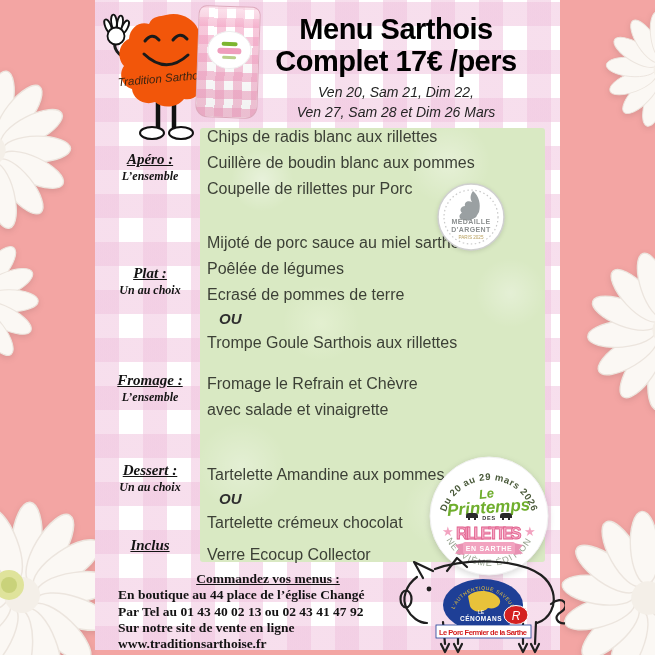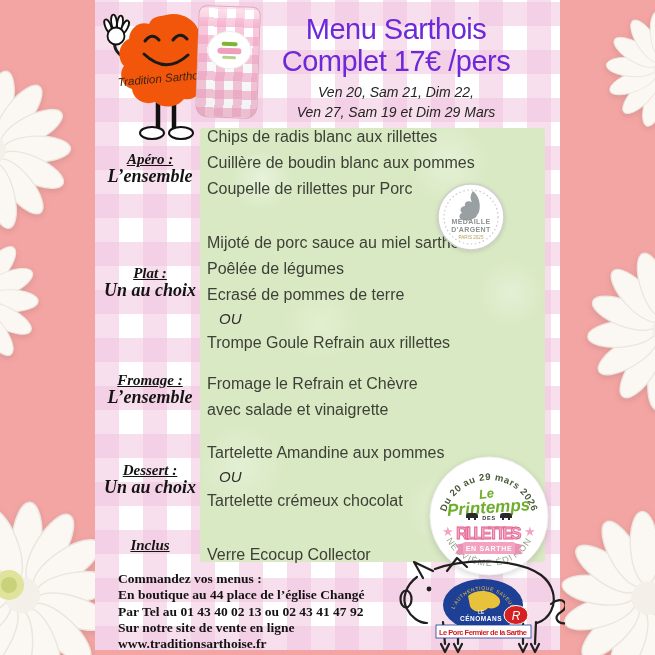--- a/index.html
+++ b/index.html
@@ -20,36 +20,36 @@
     background-image:
       radial-gradient(circle 45px at 18% 12%, rgba(255,255,255,.40), rgba(255,255,255,0) 70%),
       radial-gradient(circle 60px at 72% 8%,  rgba(255,255,252,.34), rgba(255,255,255,0) 70%),
       radial-gradient(circle 50px at 90% 38%, rgba(255,255,255,.30), rgba(255,255,255,0) 70%),
       radial-gradient(circle 55px at 35% 45%, rgba(250,255,238,.30), rgba(255,255,255,0) 70%),
       radial-gradient(circle 65px at 12% 78%, rgba(255,255,255,.28), rgba(255,255,255,0) 70%),
       radial-gradient(circle 55px at 70% 88%, rgba(255,255,250,.26), rgba(255,255,255,0) 70%);
   }
 
   .title{position:absolute;left:255px;top:13px;width:282px;text-align:center;
-    font-weight:400;font-size:29px;line-height:32px;letter-spacing:-.5px;color:#6d28d9;}
+    font-weight:700;font-size:29px;line-height:32px;letter-spacing:-.5px;color:#000000;}
   .dates{position:absolute;left:255px;top:83px;width:282px;text-align:center;
     font-style:italic;font-size:14px;line-height:19.5px;color:#242424;font-weight:500;}
 
   .label-block{position:absolute;left:98px;width:104px;text-align:center;
     font-family:"Liberation Serif",serif;font-weight:bold;font-style:italic;color:#141414;}
   .label-block .lbl{font-size:15px;text-decoration:underline;line-height:18px;}
-  .label-block .sub{font-size:18px;line-height:17px;}
+  .label-block .sub{font-size:12px;line-height:17px;}
 
   .course{position:absolute;left:207px;width:335px;color:#3c4036;font-size:16px;line-height:26px;}
-  .course .or{font-weight:normal;font-style:italic;font-size:15px;line-height:22px;padding-left:12px;color:#2e2e2e;}
+  .course .or{font-weight:bold;font-style:italic;font-size:15px;line-height:22px;padding-left:12px;color:#2e2e2e;}
 
   .contact{position:absolute;left:118px;top:571px;width:300px;
     font-family:"Liberation Serif",serif;font-weight:bold;color:#131313;
     font-size:13.5px;line-height:16.3px;}
-  .contact .heading{}
+  .contact .heading{text-decoration:underline;text-align:center;}
 
   .cup{position:absolute;left:197px;top:6px;width:60px;height:110px;
     border:1px solid #dca8bb;border-radius:8px 8px 12px 12px;transform:rotate(2deg);
     background-color:#fff;
     background-image:
       linear-gradient(180deg, rgba(255,255,255,.5), rgba(0,0,0,0) 18%, rgba(0,0,0,.05) 95%),
       repeating-linear-gradient(90deg, rgba(243,164,196,.6) 0 9px, rgba(255,255,255,0) 9px 18px),
       repeating-linear-gradient(0deg, rgba(243,164,196,.6) 0 9px, rgba(255,255,255,0) 9px 18px);
   }
   .cup-label{position:absolute;left:9px;top:24px;width:42px;height:36px;background:#fff;
@@ -153,21 +153,21 @@
         <div class="m3"></div>
     </div>
   </div>
 
   <div class="title">
     <div>Menu Sarthois</div>
     <div>Complet 17€ /pers</div>
   </div>
   <div class="dates">
     <div>Ven 20, Sam 21, Dim 22,</div>
-    <div>Ven 27, Sam 19 et Dim 29 Mars</div>
+    <div>Ven 27, Sam 28 et Dim 26 Mars</div>
   </div>
 
   <div class="label-block" style="top:150px">
     <div class="lbl">Apéro :</div>
     <div class="sub">L’ensemble</div>
   </div>
   <div class="label-block" style="top:264px">
     <div class="lbl">Plat :</div>
     <div class="sub">Un au choix</div>
   </div>
@@ -186,27 +186,27 @@
   <div class="course" style="top:124px">
     <div>Chips de radis blanc aux rillettes</div>
     <div>Cuillère de boudin blanc aux pommes</div>
     <div>Coupelle de rillettes pur Porc</div>
   </div>
   <div class="course" style="top:230px">
     <div>Mijoté de porc sauce au miel sarthois</div>
     <div>Poêlée de légumes</div>
     <div>Ecrasé de pommes de terre</div>
     <div class="or">OU</div>
-    <div>Trompe Goule Refrain aux rillettes</div>
+    <div>Trompe Goule Sarthois aux rillettes</div>
   </div>
   <div class="course" style="top:371px">
     <div>Fromage le Refrain et Chèvre</div>
     <div>avec salade et vinaigrette</div>
   </div>
-  <div class="course" style="top:440px">
+  <div class="course" style="top:462px">
     <div>Tartelette Amandine aux pommes</div>
     <div class="or">OU</div>
     <div>Tartelette crémeux chocolat</div>
   </div>
   <div class="course" style="top:542px">
     <div>Verre Ecocup Collector</div>
   </div>
 
   <svg class="abs" style="left:436px;top:182px;filter:drop-shadow(0 1px 2px rgba(0,0,0,.12))" width="70" height="70" viewBox="0 0 70 70">
     <circle cx="35" cy="35" r="33" fill="#ffffff" stroke="#cfcfcf" stroke-width="1.5"></circle>

